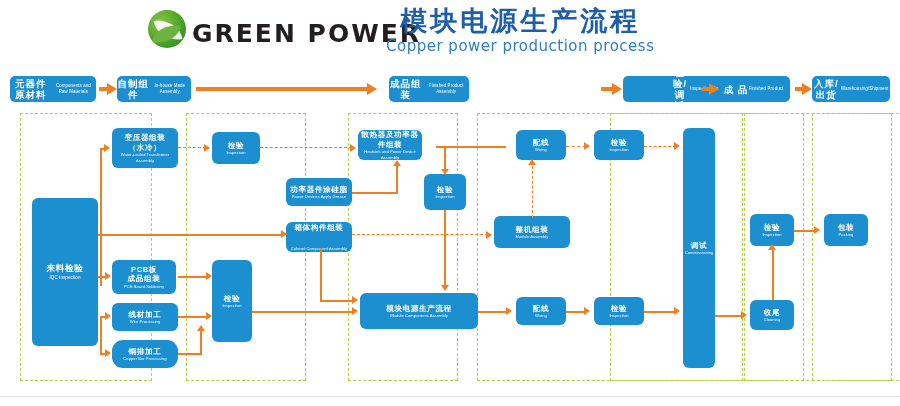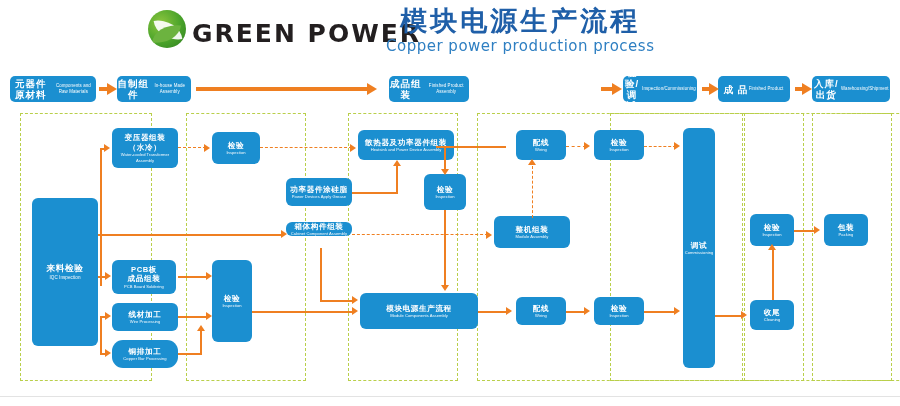--- a/index.html
+++ b/index.html
@@ -83,21 +83,21 @@
     <div class="en">Components and Raw Materials</div>
   </div>
   <div class="stage" style="left:117px;top:76px;width:74px;height:26px;">
     <div class="cn">自制组件</div>
     <div class="en">In-house Made Assembly</div>
   </div>
   <div class="stage" style="left:381px;top:76px;width:80px;height:26px;margin-left:8px;">
     <div class="cn">成品组装</div>
     <div class="en">Finished Product Assembly</div>
   </div>
-  <div class="stage" style="left:623px;top:76px;width:74px;height:26px;">
+  <div class="stage" style="left:623px;top:76px;width:74px;height:26px;padding-left:48px;">
     <div class="cn">检验/调试</div>
     <div class="en">Inspection/Commissioning</div>
   </div>
   <div class="stage" style="left:718px;top:76px;width:72px;height:26px;">
     <div class="cn">成  品</div>
     <div class="en">Finished Product</div>
   </div>
   <div class="stage" style="left:812px;top:76px;width:78px;height:26px;">
     <div class="cn">入库/出货</div>
     <div class="en">Warehousing/Shipment</div>
@@ -156,31 +156,31 @@
   <div class="box" style="left:112px;top:340px;width:66px;height:28px;border-radius:11px;">
     <div class="cn">铜排加工</div>
     <div class="en">Copper Bar Processing</div>
   </div>
 
   <div class="box" style="left:212px;top:260px;width:40px;height:82px;">
     <div class="cn">检验</div>
     <div class="en">Inspection</div>
   </div>
 
-  <div class="box" style="left:358px;top:130px;width:96px;height:30px;">
+  <div class="box" style="left:358px;top:130px;width:64px;height:30px;">
     <div class="cn">散热器及功率器件组装</div>
     <div class="en">Heatsink and Power Device Assembly</div>
   </div>
 
   <div class="box" style="left:286px;top:178px;width:66px;height:28px;">
     <div class="cn">功率器件涂硅脂</div>
     <div class="en">Power Devices Apply Grease</div>
   </div>
 
-  <div class="box" style="left:286px;top:222px;width:66px;height:14px;">
+  <div class="box" style="left:286px;top:222px;width:66px;height:30px;justify-content:space-between;">
     <div class="cn">箱体构件组装</div>
     <div class="en">Cabinet Component Assembly</div>
   </div>
 
   <div class="box" style="left:424px;top:174px;width:42px;height:36px;">
     <div class="cn">检验</div>
     <div class="en">Inspection</div>
   </div>
 
   <div class="box" style="left:360px;top:293px;width:118px;height:36px;">

